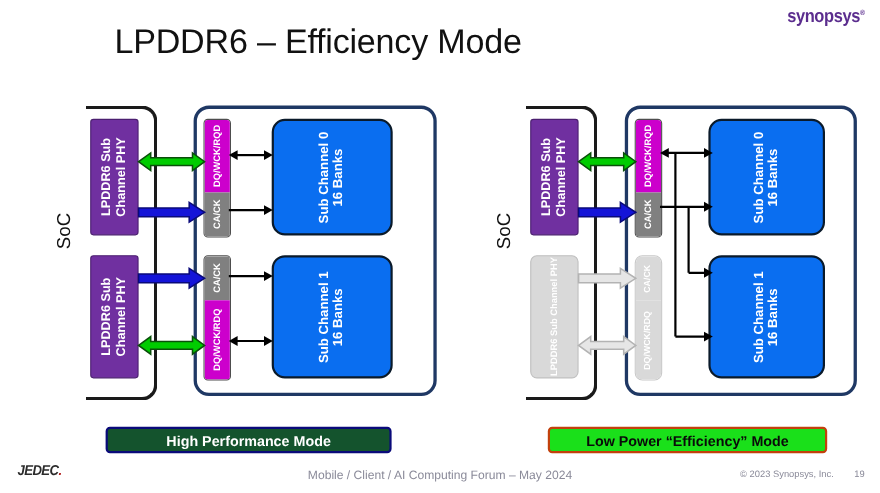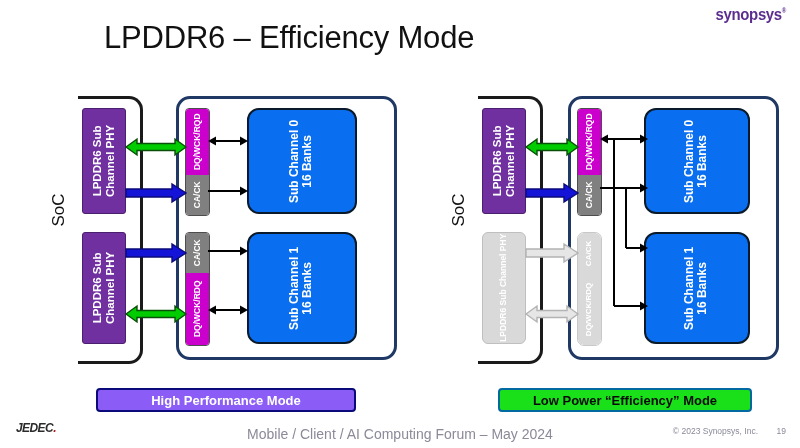--- a/index.html
+++ b/index.html
@@ -113,32 +113,32 @@
   
   .mode-bar{
     position:absolute;height:24px;
     display:flex;align-items:center;justify-content:center;
     border-radius:4px;
     color:#ffffff;font-size:13px;font-weight:700;
     box-sizing:border-box;
   }
   .mode-hp{
     left:96px;top:388px;width:260px;
-    background:#8b5cf6;border:2px solid #0a0a7a;
+    background:#14532d;border:2px solid #0a0a7a;
   }
   .mode-lp{
     left:498px;top:388px;width:254px;
-    background:#1ae01a;border:2px solid #0369a1;
+    background:#1ae01a;border:2px solid #c2410c;
     color:#0a0a0a;
   }
 
   
   .footer-center{
     position:absolute;left:0;right:0;top:426px;text-align:center;
-    font-size:14px;color:#8a8a99;
+    font-size:11px;color:#8a8a99;
   }
   .footer-right{
     position:absolute;right:42px;top:426px;
     font-size:8.5px;color:#8a8a99;
   }
   .page-no{
     position:absolute;right:14px;top:426px;
     font-size:8.5px;color:#8a8a99;
   }
   .jedec{

